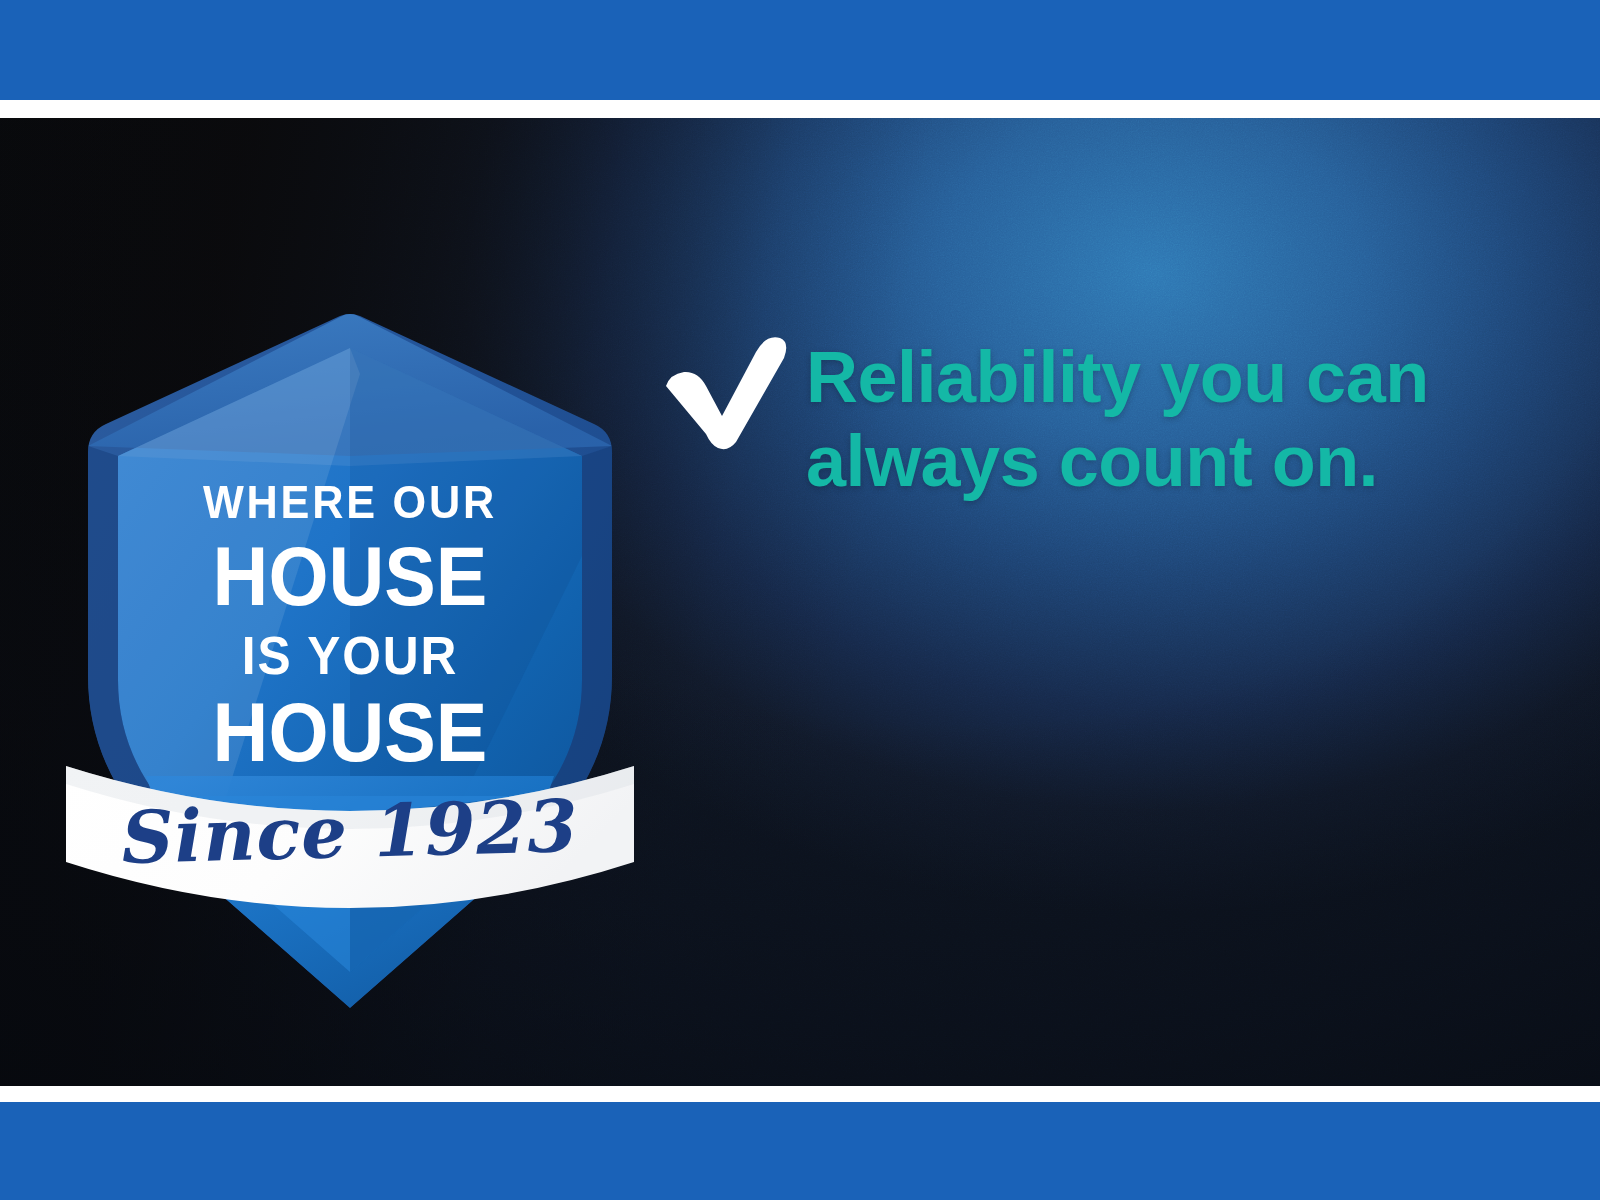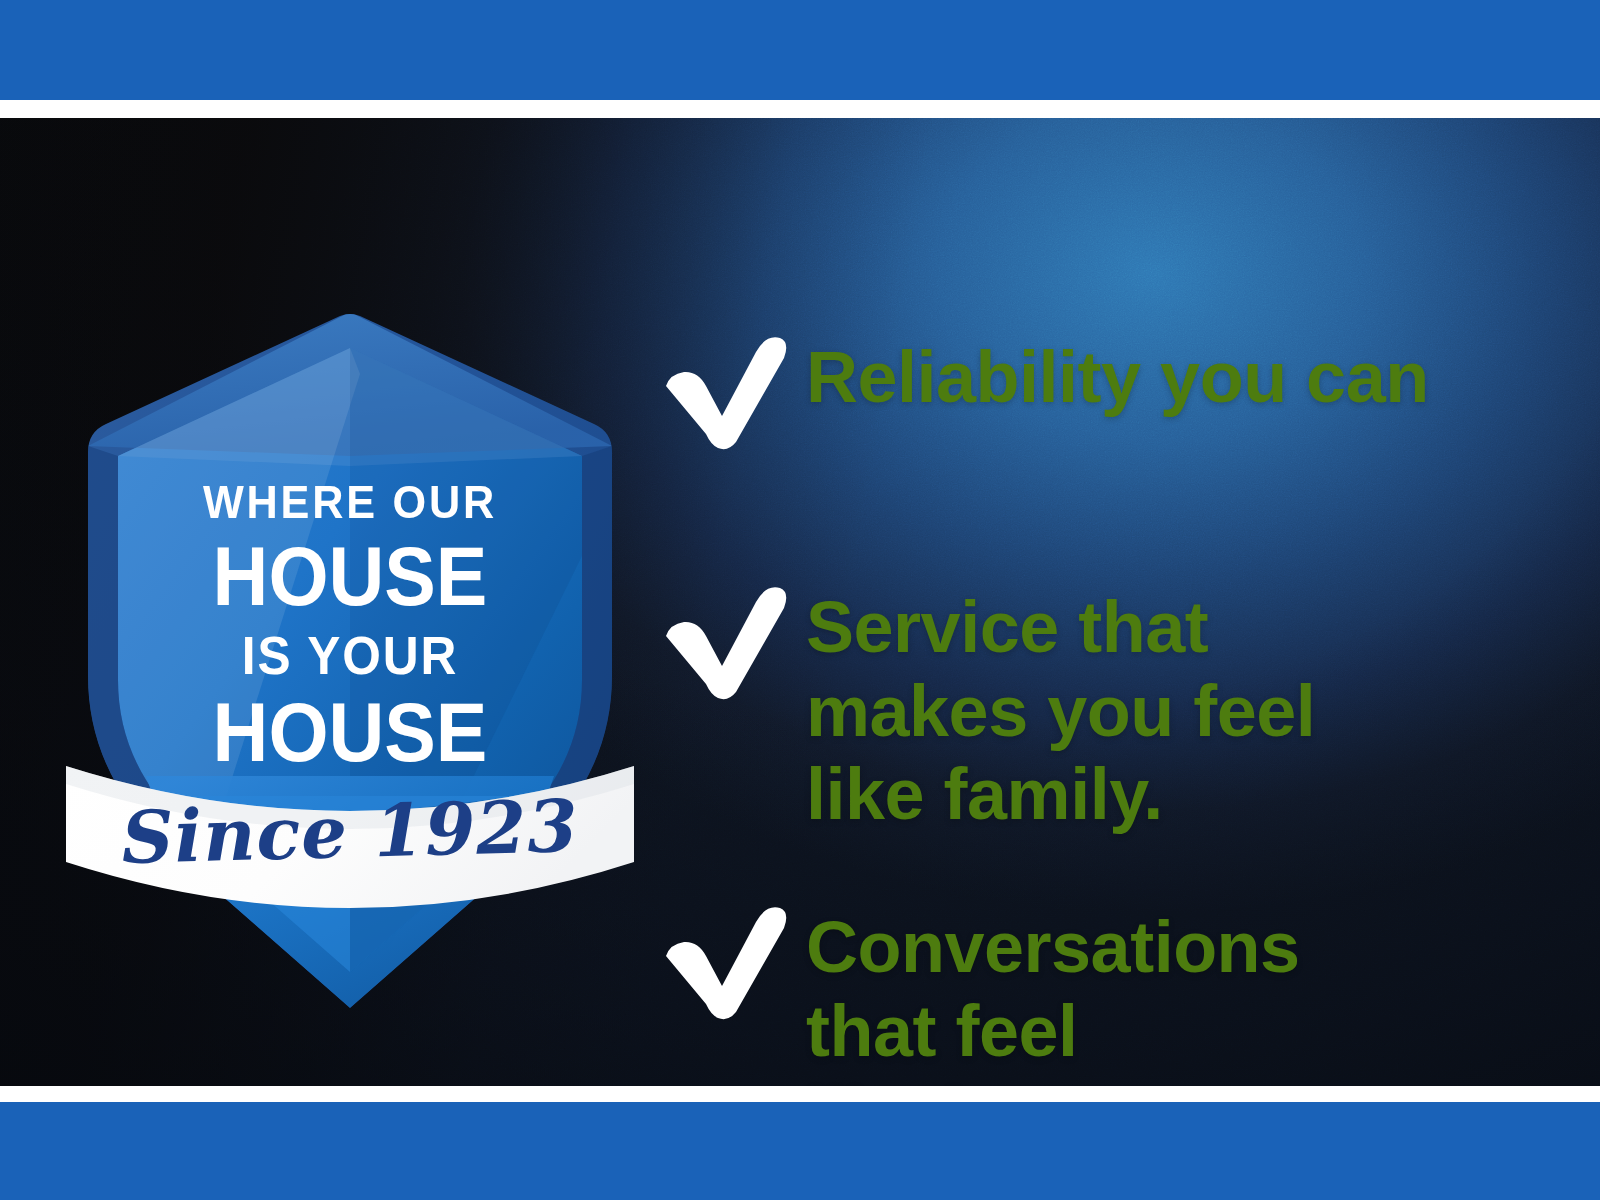--- a/index.html
+++ b/index.html
@@ -167,21 +167,21 @@
   .check {
     flex: 0 0 auto;
     width: 132px;
     height: 120px;
     margin-right: 14px;
   }
   .check svg { display: block; width: 132px; height: 120px; }
 
   .bullet-text {
     flex: 1 1 auto;
-    color: #4d7c0f;
+    color: #14b8a6;
     font-family: "Liberation Sans Narrow", "Liberation Sans", sans-serif;
     font-weight: 700;
     font-size: 72px;
     line-height: 1.16;
     letter-spacing: -0.5px;
     padding-top: 6px;
     text-shadow: 0 2px 6px rgba(0,0,0,.22);
   }
   .bullet-text span { display: block; }
 </style>
@@ -279,50 +279,25 @@
 
       <div class="bullet b1">
         <div class="check">
           <svg viewBox="0 0 132 120" xmlns="http://www.w3.org/2000/svg">
             <path d="M 6 56 Q 10 44 24 42 Q 38 41 46 56 L 62 86 L 96 22 Q 106 4 120 8
                      Q 130 12 124 28 L 76 112 Q 68 122 58 118 Q 51 115 46 104 Z" fill="#ffffff"></path>
           </svg>
         </div>
         <div class="bullet-text">
           <span>Reliability you can</span>
+          <span>always count on.</span>
         </div>
       </div>
 
-      <div class="bullet b2">
-        <div class="check">
-          <svg viewBox="0 0 132 120" xmlns="http://www.w3.org/2000/svg">
-            <path d="M 6 56 Q 10 44 24 42 Q 38 41 46 56 L 62 86 L 96 22 Q 106 4 120 8
-                     Q 130 12 124 28 L 76 112 Q 68 122 58 118 Q 51 115 46 104 Z" fill="#ffffff"></path>
-          </svg>
-        </div>
-        <div class="bullet-text">
-          <span>Service that</span>
-          <span>makes you feel</span>
-          <span>like family.</span>
-        </div>
-      </div>
-
-      <div class="bullet b3">
-        <div class="check">
-          <svg viewBox="0 0 132 120" xmlns="http://www.w3.org/2000/svg">
-            <path d="M 6 56 Q 10 44 24 42 Q 38 41 46 56 L 62 86 L 96 22 Q 106 4 120 8
-                     Q 130 12 124 28 L 76 112 Q 68 122 58 118 Q 51 115 46 104 Z" fill="#ffffff"></path>
-          </svg>
-        </div>
-        <div class="bullet-text">
-          <span>Conversations</span>
-          <span>that feel</span>
-          <span>like home.</span>
-        </div>
-      </div>
+
 
     </div>
   </div>
 
   <div class="gap gap-bottom"></div>
   <div class="bar bar-bottom"></div>
 
 </div>
 
 </body></html>

